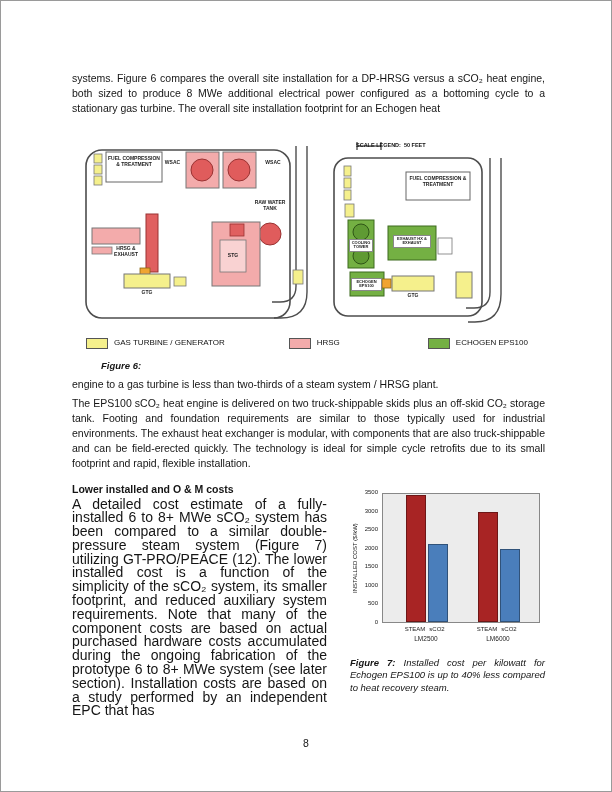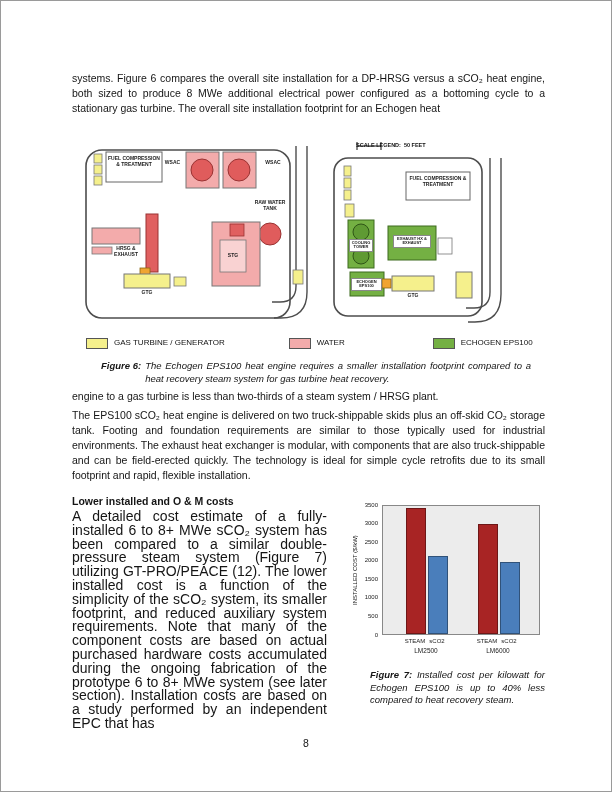--- a/index.html
+++ b/index.html
@@ -40,21 +40,21 @@
 
   
   .chart { position:relative; width:195px; height:160px; margin-top:4px; }
   .plot  { position:absolute; left:32px; top:6px; width:158px; height:130px; background:#ececec; border:1px solid #888; }
   .bar   { position:absolute; bottom:0; border:0.5px solid rgba(0,0,0,0.35); }
   .ytick { position:absolute; left:0; width:28px; text-align:right; font-size:6px; color:#222; }
   .xlab  { position:absolute; top:139px; width:36px; text-align:center; font-size:6px; color:#222; }
   .glab  { position:absolute; top:148px; width:50px; text-align:center; font-size:6.5px; color:#222; }
   .ylab  { position:absolute; left:2px; top:6px; height:130px; writing-mode:vertical-rl; transform:rotate(180deg); font-size:6px; color:#111; display:flex; align-items:center; justify-content:center; }
 
-  .caption7 { margin-top:10px; font-size:9.5px; font-style:italic; line-height:12.5px; text-align:justify;margin-left:20px; }
+  .caption7 { margin-top:10px; font-size:9.5px; font-style:italic; line-height:12.5px; text-align:justify; }
 
   .page-number { position:absolute; left:0; right:0; bottom:42px; text-align:center; font-size:10.5px; }
 </style>
 </head>
 <body>
 
 <div class="page">
 
   <p class="body-text">systems. Figure 6 compares the overall site installation for a DP-HRSG versus a sCO₂ heat engine, both sized to produce 8 MWe additional electrical power configured as a bottoming cycle to a stationary gas turbine. The overall site installation footprint for an Echogen heat</p>
 
@@ -144,31 +144,30 @@
     </div>
   </div>
 
   <div class="legend-row">
     <div class="legend-item">
       <span class="swatch" style="background: rgb(245, 240, 140);"></span>
       <span>GAS TURBINE / GENERATOR</span>
     </div>
     <div class="legend-item l2">
       <span class="swatch" style="background: rgb(243, 171, 171);"></span>
-      <span>WATER</span>
+      <span>HRSG</span>
     </div>
     <div class="legend-item l3">
       <span class="swatch" style="background: rgb(116, 176, 67);"></span>
       <span>ECHOGEN EPS100</span>
     </div>
   </div>
 
   <div class="caption6">
     <span class="cap-label">Figure 6:</span>
-    <span class="cap-text">The Echogen EPS100 heat engine requires a smaller installation footprint compared to a heat recovery steam system for gas turbine heat recovery.</span>
   </div>
 
   <p class="body-text mt">engine to a gas turbine is less than two-thirds of a steam system / HRSG plant.</p>
   <p class="body-text mt">The EPS100 sCO₂ heat engine is delivered on two truck-shippable skids plus an off-skid CO₂ storage tank. Footing and foundation requirements are similar to those typically used for industrial environments. The exhaust heat exchanger is modular, with components that are also truck-shippable and can be field-erected quickly. The technology is ideal for simple cycle retrofits due to its small footprint and rapid, flexible installation.</p>
 
   <div class="two-col">
     <div class="col-left">
       <h3>Lower installed and O &amp; M costs</h3>
       <p>A detailed cost estimate of a fully-installed 6 to 8+ MWe sCO₂ system has been compared to a similar double-pressure steam system (Figure 7) utilizing GT-PRO/PEACE (12). The lower installed cost is a function of the simplicity of the sCO₂ system, its smaller footprint, and reduced auxiliary system requirements. Note that many of the component costs are based on actual purchased hardware costs accumulated during the ongoing fabrication of the prototype 6 to 8+ MWe system (see later section). Installation costs are based on a study performed by an independent EPC that has</p>
     </div>

